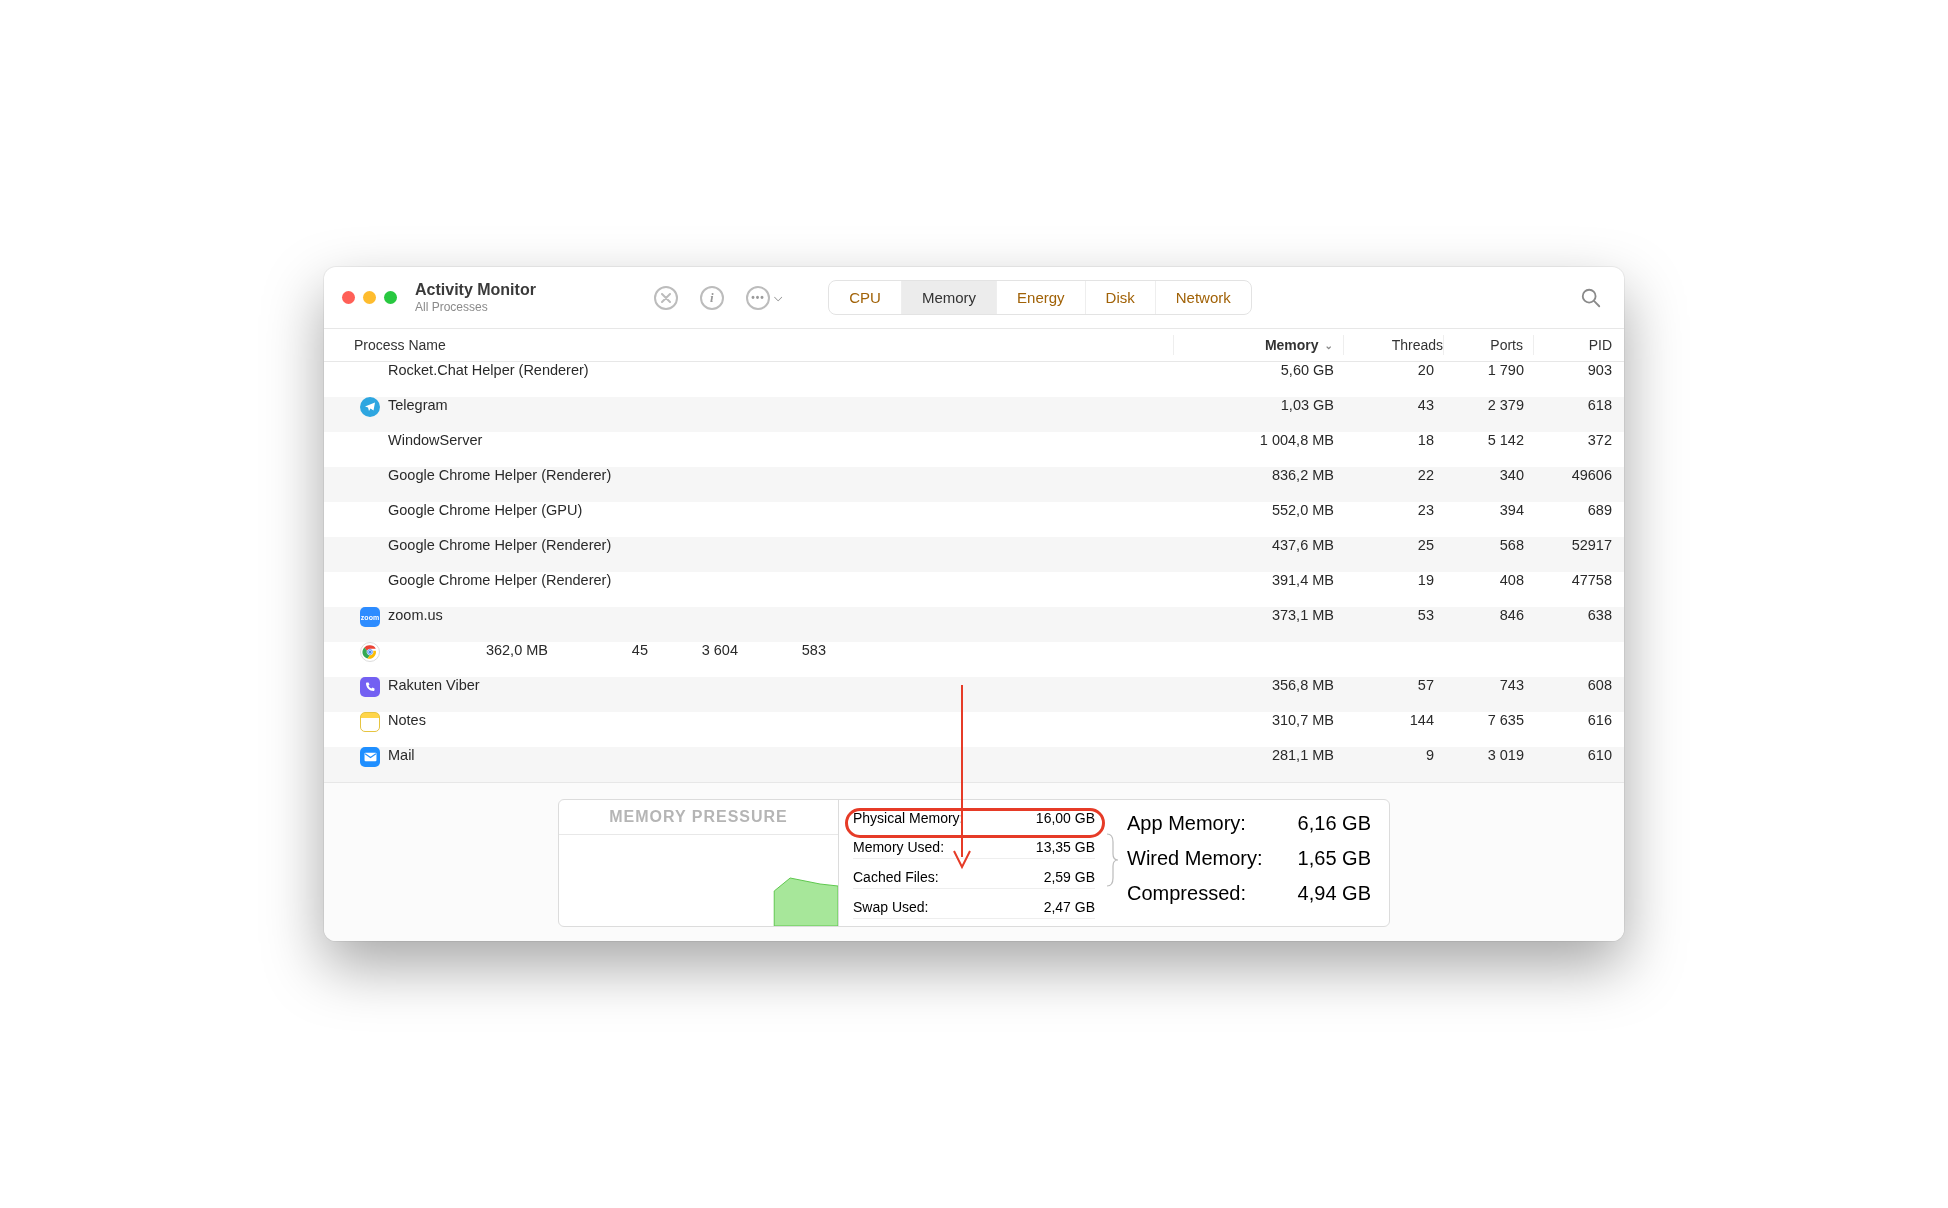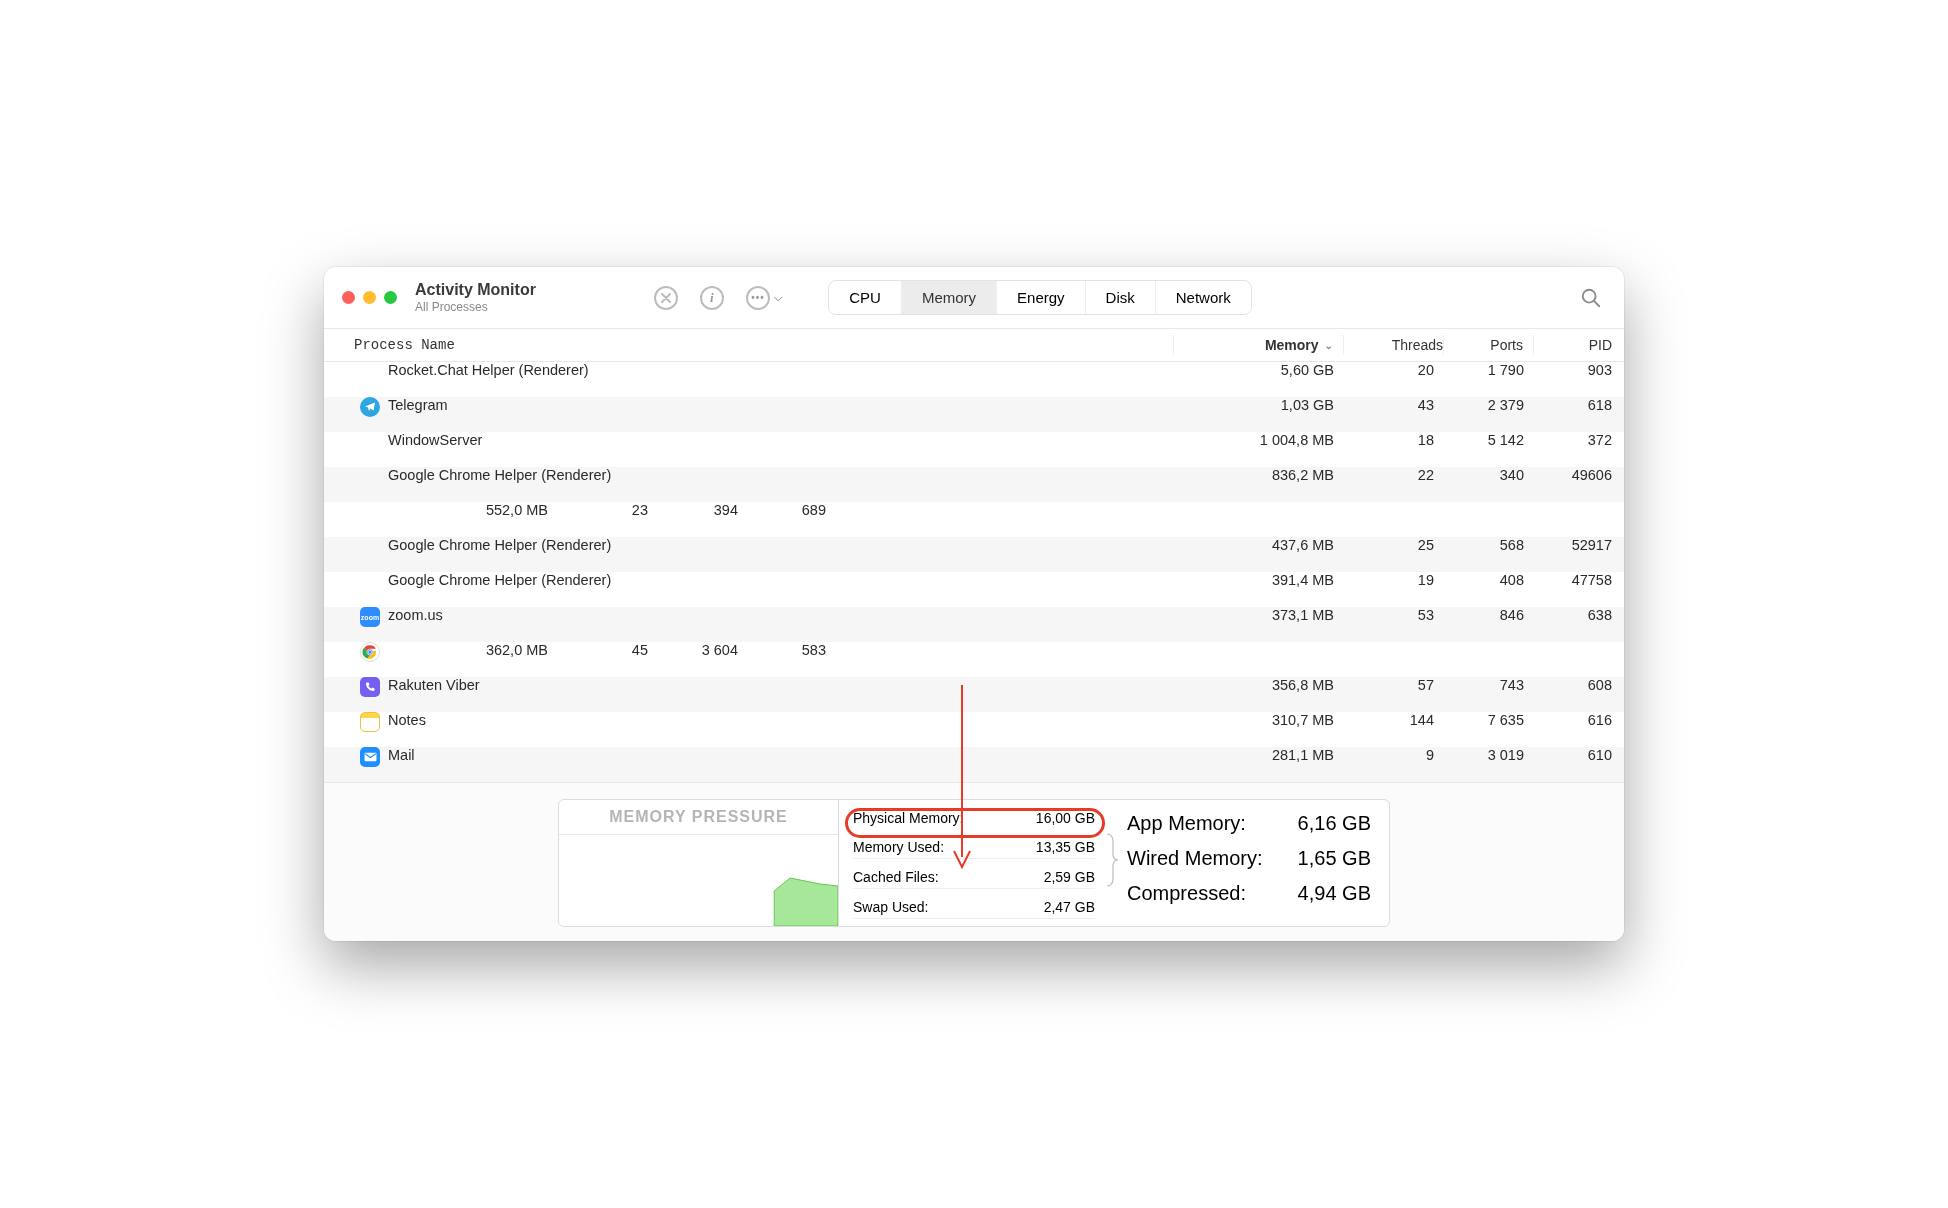--- a/index.html
+++ b/index.html
@@ -51,39 +51,39 @@
     margin-left: 38px;
     display: flex;
     border: 1px solid #e3e3e3;
     border-radius: 8px;
     overflow: hidden;
     background: #fff;
   }
   .seg {
     padding: 8px 20px;
     font-size: 15px;
-    color: #000000;
+    color: #a16207;
     border-right: 1px solid #eee;
     cursor: default;
   }
   .seg:last-child { border-right: none; }
   .seg.active { background: #ececec; color: #333; }
   .spacer { flex: 1; }
   .search-btn { color: #8a8a8a; margin-right: 6px; }
   .search-btn svg { width:22px; height:22px; display:block; }
 
   
   .col-header {
     display: flex;
     font-size: 14px;
     color: #333;
     padding: 6px 0;
     border-bottom: 1px solid #e7e7e7;
   }
-  .col-header .c-name { flex: 1; padding-left: 30px; font-family: Liberation Mono, monospace; }
+  .col-header .c-name { flex: 1; padding-left: 30px; }
   .col-header .c-mem { width: 170px; text-align: right; font-weight: 700; display:flex; justify-content:flex-end; align-items:center; gap:6px; padding-right:10px;}
   .col-header .c-mem .sortchev { font-size:10px; color:#888; }
   .col-header .c-thr { width: 100px; text-align: right; padding-right:0; }
   .col-header .c-ports { width: 90px; text-align: right; padding-right:10px; }
   .col-header .c-pid { width: 90px; text-align: right; padding-right:12px; }
   .col-header > div { border-right: 1px solid #eee; padding-top:2px; padding-bottom:2px; }
   .col-header > div:last-child { border-right:none; }
 
   
   .rows { }
@@ -288,20 +288,21 @@
         <div class="c-name">Google Chrome Helper (Renderer)</div>
         <div class="c-mem">836,2 MB</div>
         <div class="c-thr">22</div>
         <div class="c-ports">340</div>
         <div class="c-pid">49606</div>
       </div>
       <div class="row">
         <div class="c-icon">
           <div class="spacer-icon"></div>
         </div>
+        <div class="c-name">Google Chrome Helper (GPU)</div>
         <div class="c-mem">552,0 MB</div>
         <div class="c-thr">23</div>
         <div class="c-ports">394</div>
         <div class="c-pid">689</div>
       </div>
       <div class="row alt">
         <div class="c-icon">
           <div class="spacer-icon"></div>
         </div>
         <div class="c-name">Google Chrome Helper (Renderer)</div>

